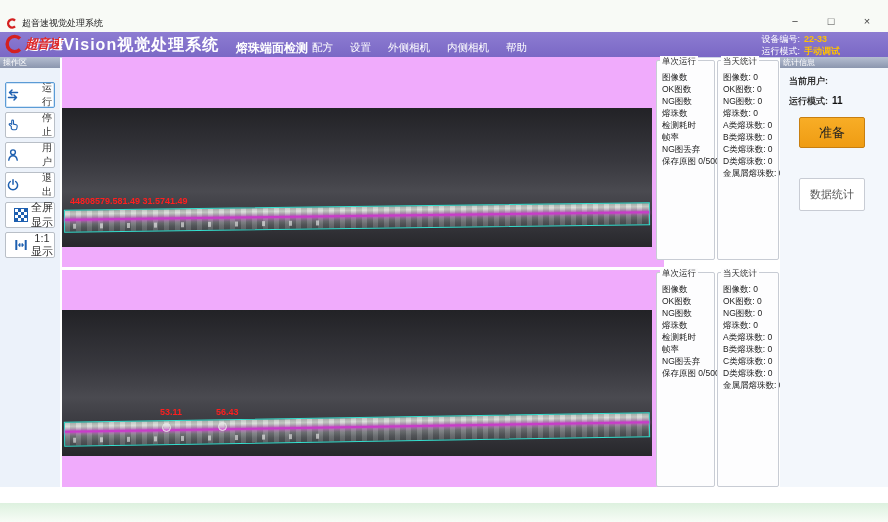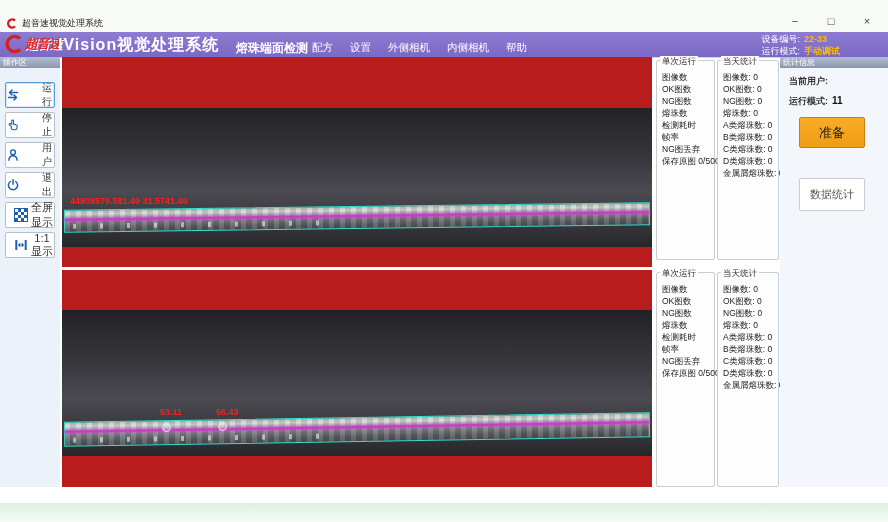--- a/index.html
+++ b/index.html
@@ -46,21 +46,21 @@
   .side-btn.active{border-color:#5b9bd5;box-shadow:inset 0 0 0 1px #d4e6f7;}
   .side-btn.small{font-size:11px;gap:2px;padding-left:8px;}
   .icn{flex:none;}
   .checker{flex:none;display:inline-block;width:12px;height:12px;border:1px solid #1d5fb0;
            background-color:#fff;
            background-image:linear-gradient(45deg,#1d5fb0 25%,transparent 25%,transparent 75%,#1d5fb0 75%),
                             linear-gradient(45deg,#1d5fb0 25%,transparent 25%,transparent 75%,#1d5fb0 75%);
            background-size:6px 6px;background-position:0 0,3px 3px;}
 
   
-  .viewport{position:absolute;background:#b91c1c;}
+  .viewport{position:absolute;background:#f0abfc;padding-left:12px;}
   .v1{left:62px;top:57px;width:590px;height:210px;}
   .v2{left:62px;top:270px;width:590px;height:217px;}
   .cam{position:absolute;left:0;width:590px;
        background:linear-gradient(180deg,#222226 0%,#38383e 38%,#4a4a50 60%,#3a3a40 78%,#27272b 100%);}
   .cam1{top:51px;height:139px;}
   .cam2{top:40px;height:146px;}
   .strip{position:absolute;left:2px;width:584px;border:1px solid #35e0cf;
          background-image:repeating-linear-gradient(90deg,rgba(255,255,255,.10) 0 5px,rgba(0,0,0,.10) 5px 11px),
                           linear-gradient(180deg,#b9beba 0%,#d8dcd7 16%,#a0a5a4 38%,#777b7d 58%,#5b5e62 80%,#4b4e52 100%);}
   .strip1{top:98px;height:21px;transform:rotate(-0.75deg);}

